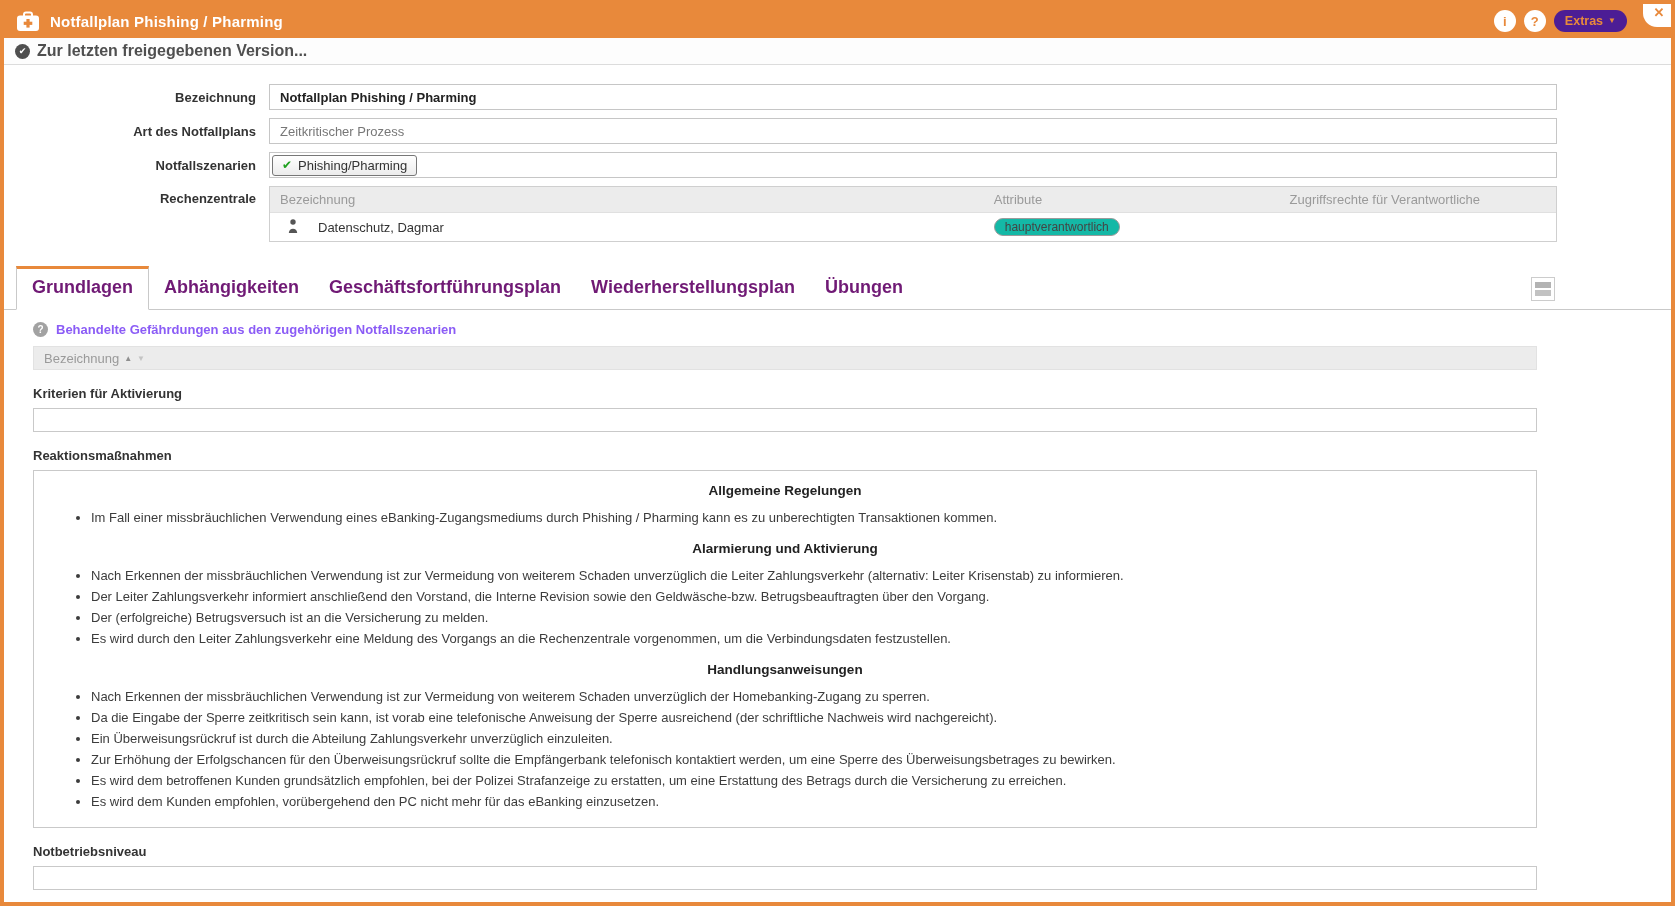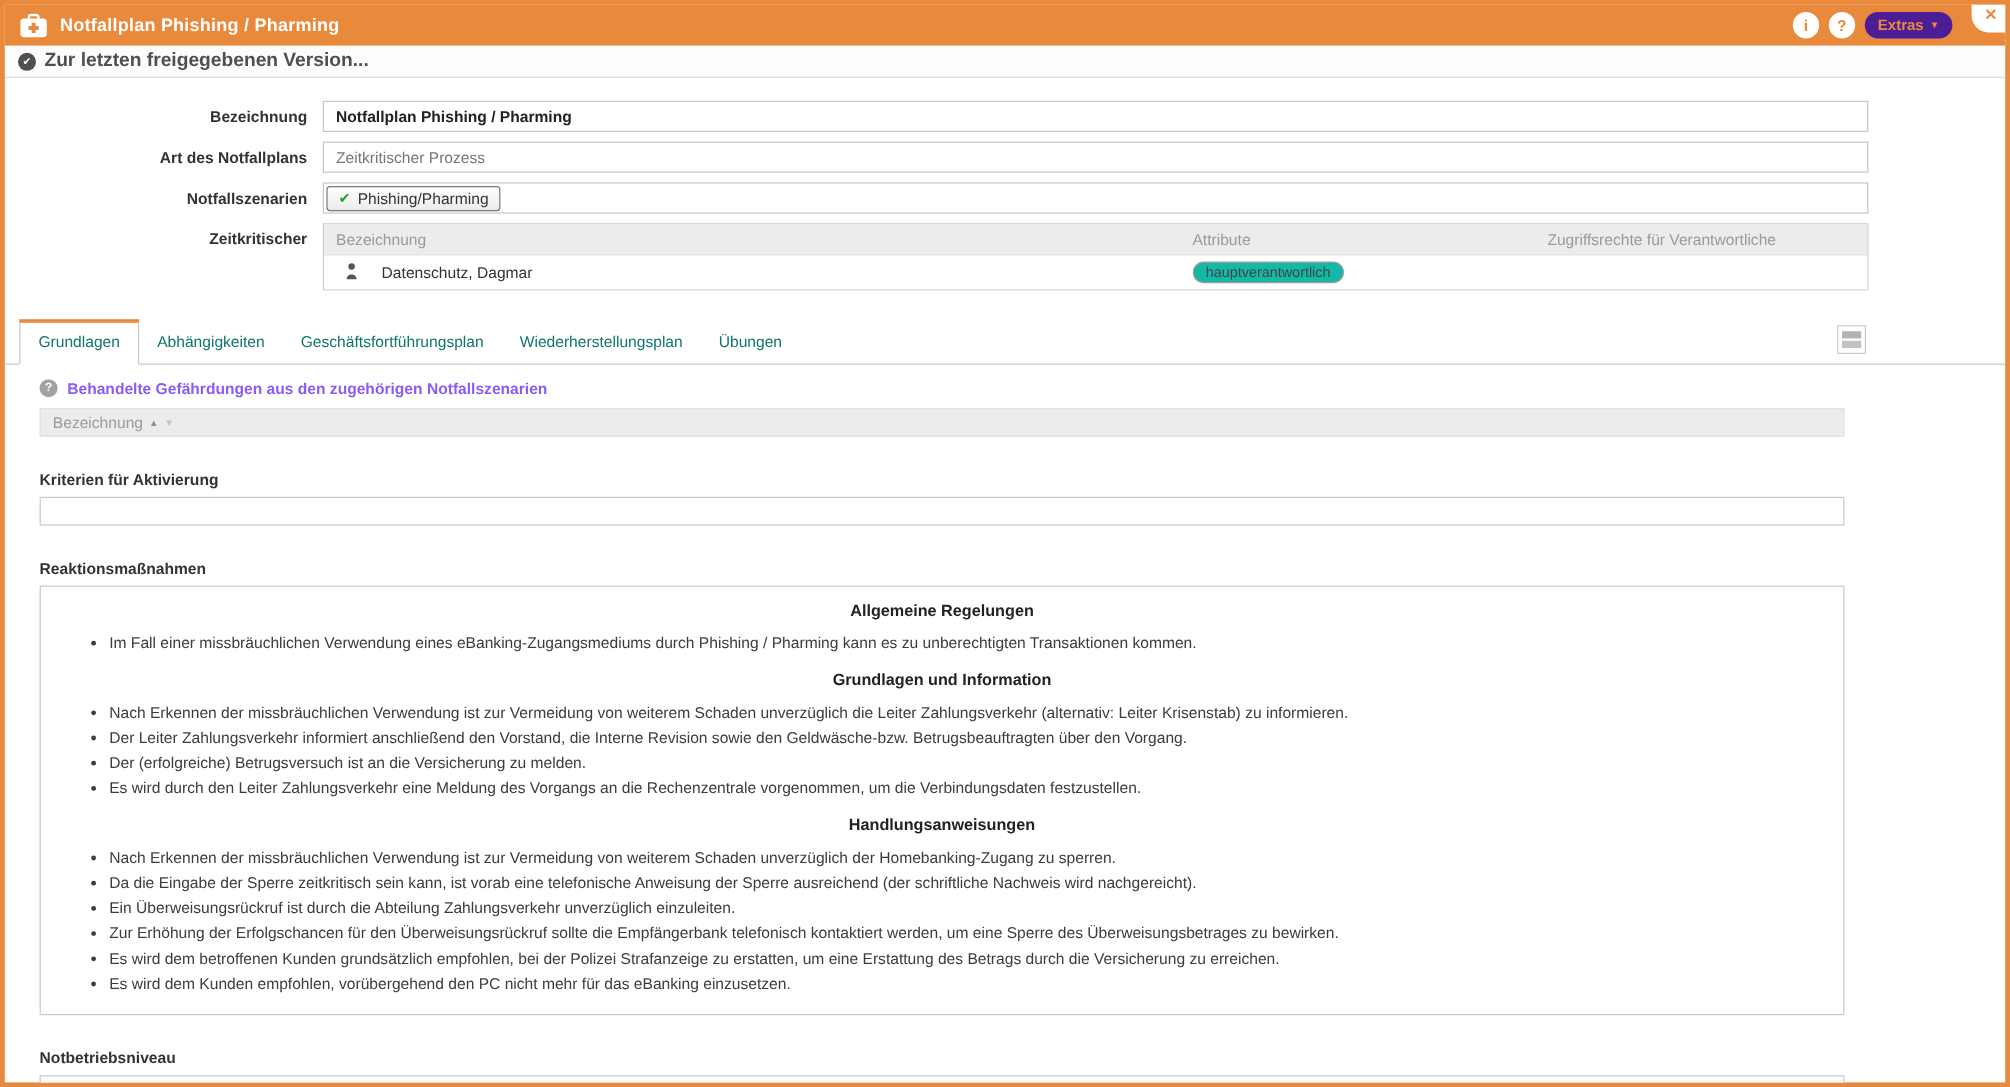--- a/index.html
+++ b/index.html
@@ -58,21 +58,21 @@
   .rt-row { display:flex; background:#fff; align-items:center; }
   .rt-row > div { padding:5px 10px; font-size:13px; color:#333; }
   .c-name { width:55.5%; } .c-attr { width:23%; } .c-rights { width:21.5%; }
   .rt-name { display:flex; align-items:center; gap:20px; padding-left:18px !important; }
   .pill { display:inline-block; border:1px solid #9b9b9b; border-radius:10px;
           background:#14b8a6; color:#444; font-size:12px; padding:1px 10px; }
 
   
   .tabs { margin-top:24px; display:flex; align-items:flex-end; padding-left:12px;
           border-bottom:1px solid #c9c9c9; position:relative; }
-  .tab { padding:10px 15px 11px; font-size:13px; color:#0f766e; cursor:pointer; }
+  .tab { padding:10px 15px 11px; font-size:18px; color:#701a75; cursor:pointer;font-weight:bold; }
   .tab.active { background:#fff; border:1px solid #c9c9c9; border-top:3px solid #e8893b;
                 border-bottom:1px solid #fff; margin-bottom:-1px; padding-top:8px; }
   .rows-icon { margin-left:auto; margin-right:116px; margin-bottom:8px; width:24px; height:24px;
                border:1px solid #ccc; background:#fff; display:flex; flex-direction:column;
                justify-content:center; align-items:center; gap:2px; cursor:pointer; }
   .rows-icon i { display:block; width:16px; height:6px; background:#b3b3b3; }
   .rows-icon i:last-child { background:#c2c2c2; }
 
   
   .content { padding:12px 134px 0 29px; }
@@ -80,21 +80,21 @@
   .qmark { width:15px; height:15px; border-radius:50%; background:#a2a2a2; color:#fff;
            font-size:10px; font-weight:bold; display:flex; align-items:center;
            justify-content:center; flex:0 0 15px; }
   .sec-title b { font-size:13px; color:#8b5cf6; }
   .grid-head { margin-top:9px; background:#ececec; border:1px solid #e2e2e2; height:24px;
                display:flex; align-items:center; padding:0 10px; gap:5px;
                font-size:13px; color:#9a9a9a; }
   .sort-asc { font-size:8px; color:#8f8f8f; }
   .sort-desc { font-size:8px; color:#c4c4c4; }
 
-  .clabel { margin-top:28px; font-size:13px; font-weight:bold; color:#333; }
+  .clabel { margin-top:16px; font-size:13px; font-weight:bold; color:#333; }
   .cinput { margin-top:7px; width:100%; height:24px; border:1px solid #c9c9c9;
             background:#fff; display:block; font-family:inherit; font-size:13px; padding:0 8px; }
 
   .richbox { margin-top:7px; border:1px solid #c9c9c9; background:#fff;
              padding:10px 16px 14px; }
   .rich-h { font-size:13.5px; font-weight:bold; color:#222; margin-top:14px;text-align:center; }
   .rich-h:first-child { margin-top:2px; }
   .richbox ul { margin:10px 0 2px; padding-left:41px; }
   .richbox li { font-size:13px; color:#3c3c3c; line-height:19px; margin-bottom:2px; }
 </style>
@@ -151,21 +151,21 @@
       <div class="flabel">Notfallszenarien</div>
       <div class="fbox chipfield">
         <span class="chip">
           <span class="ok">✔</span>
           <span>Phishing/Pharming</span>
         </span>
       </div>
     </div>
 
     <div class="frow top">
-      <div class="flabel">Zeitkritischer</div>
+      <div class="flabel">Rechenzentrale</div>
       <div class="rtable">
         <div class="rt-head">
           <div class="c-name">Bezeichnung</div>
           <div class="c-attr">Attribute</div>
           <div class="c-rights">Zugriffsrechte für Verantwortliche</div>
         </div>
         <div class="rt-row">
           <div class="c-name rt-name">
             <span>
               <svg width="10" height="14" viewBox="0 0 10 14">
@@ -210,21 +210,21 @@
 
     <div class="clabel">Kriterien für Aktivierung</div>
     <input class="cinput" type="text" value="" style="">
 
     <div class="clabel">Reaktionsmaßnahmen</div>
     <div class="richbox">
       <div class="rich-h">Allgemeine Regelungen</div>
       <ul>
         <li>Im Fall einer missbräuchlichen Verwendung eines eBanking-Zugangsmediums durch Phishing / Pharming kann es zu unberechtigten Transaktionen kommen.</li>
       </ul>
-      <div class="rich-h">Grundlagen und Information</div>
+      <div class="rich-h">Alarmierung und Aktivierung</div>
       <ul>
         <li>Nach Erkennen der missbräuchlichen Verwendung ist zur Vermeidung von weiterem Schaden unverzüglich die Leiter Zahlungsverkehr (alternativ: Leiter Krisenstab) zu informieren.</li>
         <li>Der Leiter Zahlungsverkehr informiert anschließend den Vorstand, die Interne Revision sowie den Geldwäsche-bzw. Betrugsbeauftragten über den Vorgang.</li>
         <li>Der (erfolgreiche) Betrugsversuch ist an die Versicherung zu melden.</li>
         <li>Es wird durch den Leiter Zahlungsverkehr eine Meldung des Vorgangs an die Rechenzentrale vorgenommen, um die Verbindungsdaten festzustellen.</li>
       </ul>
       <div class="rich-h">Handlungsanweisungen</div>
       <ul>
         <li>Nach Erkennen der missbräuchlichen Verwendung ist zur Vermeidung von weiterem Schaden unverzüglich der Homebanking-Zugang zu sperren.</li>
         <li>Da die Eingabe der Sperre zeitkritisch sein kann, ist vorab eine telefonische Anweisung der Sperre ausreichend (der schriftliche Nachweis wird nachgereicht).</li>

